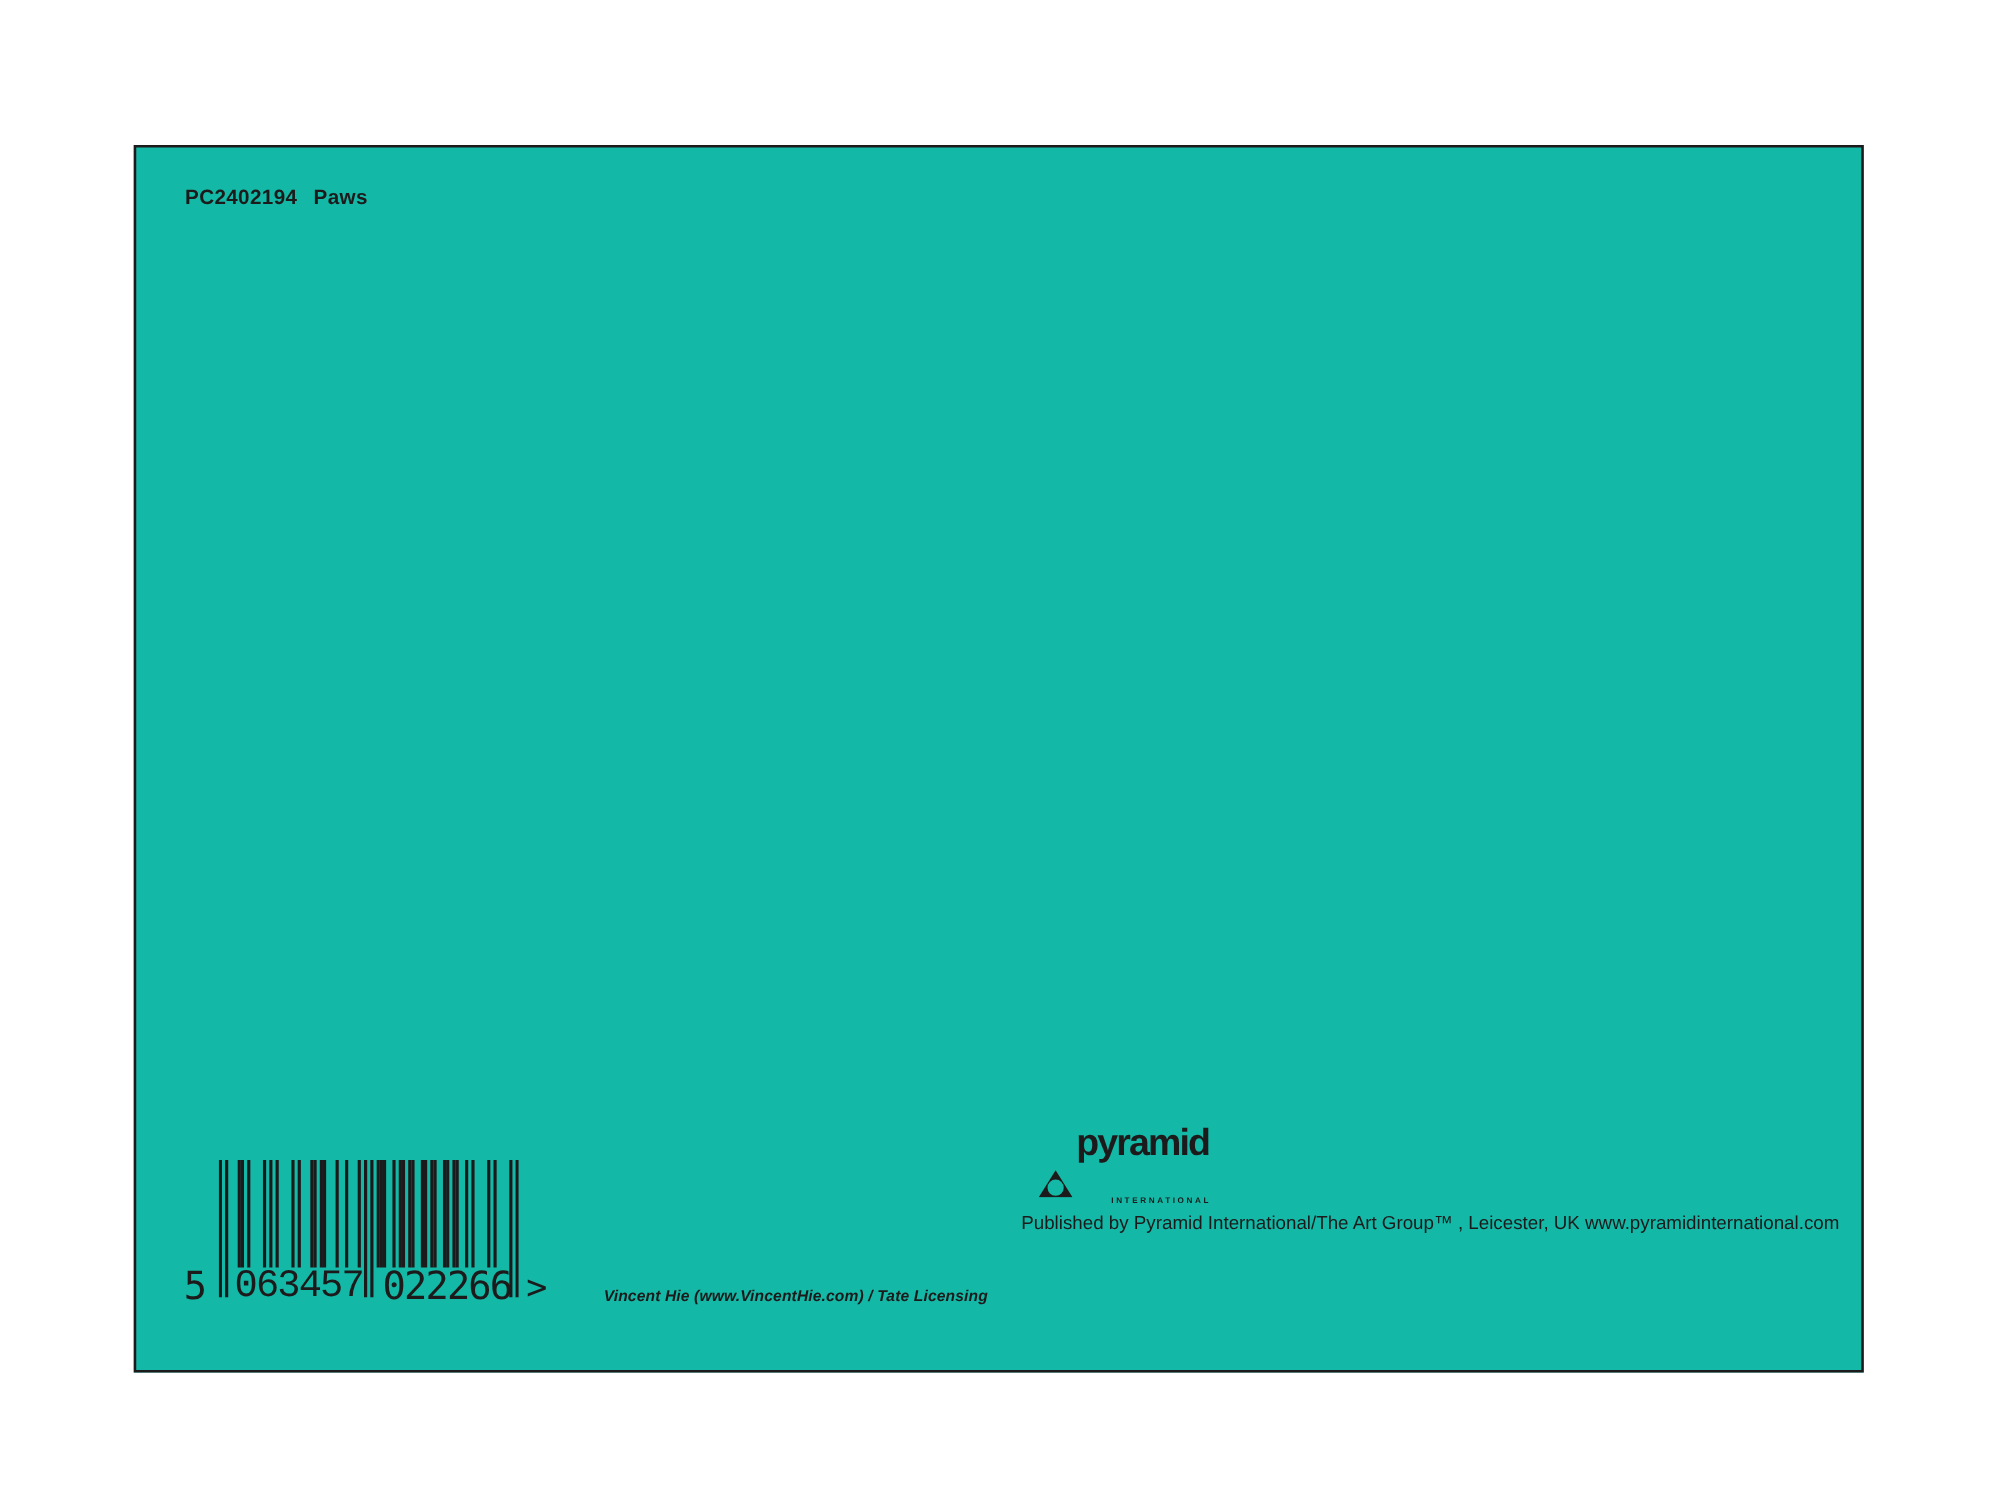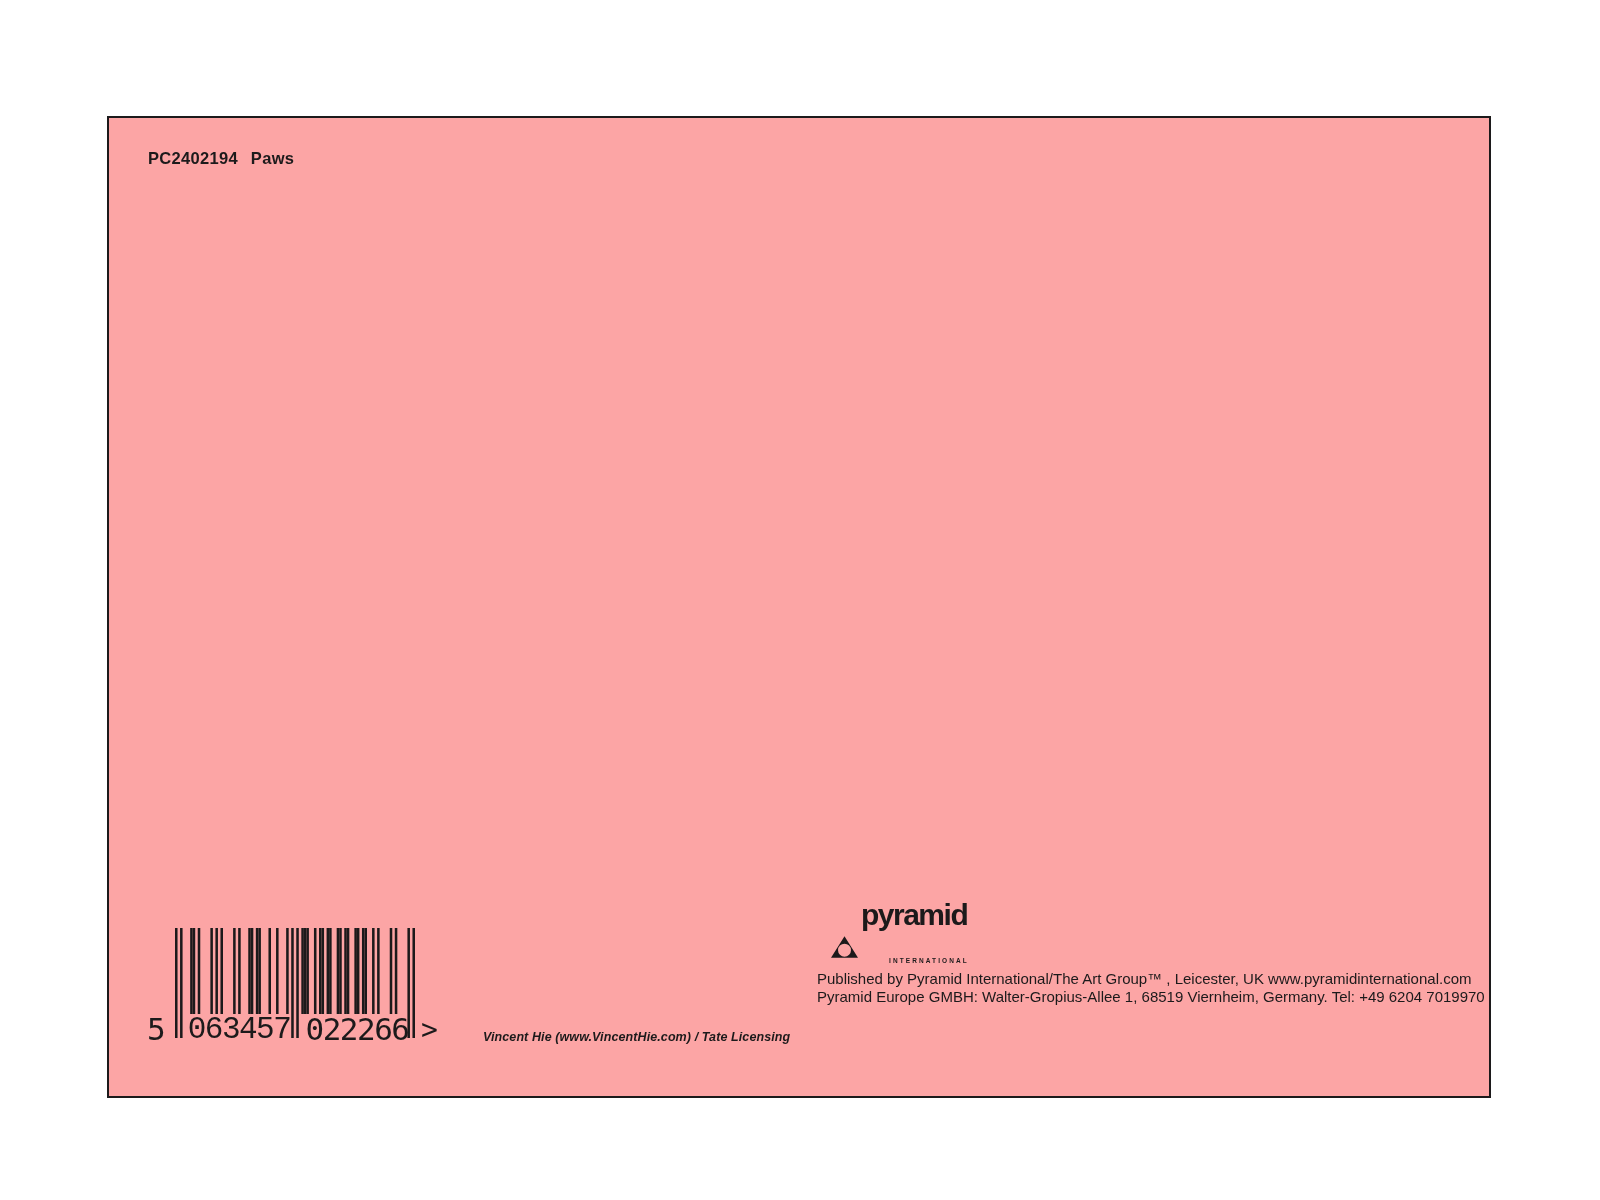--- a/index.html
+++ b/index.html
@@ -3,39 +3,39 @@
 <meta charset="utf-8">
 <style>
   html,body{margin:0;padding:0;}
   body{
     width:1600px;height:1200px;background:#ffffff;position:relative;
     font-family:"Liberation Sans",sans-serif;color:#1c1a1b;
     -webkit-font-smoothing:antialiased;
   }
   .card{
     position:absolute;left:107px;top:116px;width:1384px;height:982px;
-    border:2px solid #1c1a1b;box-sizing:border-box;background:#fca5a5;
+    border:2px solid #1c1a1b;box-sizing:border-box;background:#14b8a6;
   }
   .card *{position:absolute;}
 
   
   .product-line{left:39px;top:31px;font-weight:bold;font-size:16.5px;letter-spacing:.3px;white-space:nowrap;}
   .product-line .name{margin-left:13px;}
   .product-line span{position:static;}
 
   
   .barcode{left:36px;top:810px;width:310px;height:126px;}
   .barcode svg{left:30px;top:0;}
   .bc-digit{
     top:86px;font-family:"DejaVu Sans Mono",monospace;font-size:31px;line-height:1;
     letter-spacing:-1.5px;white-space:nowrap;
   }
   .bc-lead{left:2px;width:22px;text-align:left;}
   .bc-left{left:39px;width:110px;text-align:center;font-family:Liberation Mono, monospace;}
-  .bc-right{left:160px;width:104px;text-align:center;}
+  .bc-right{left:160px;width:104px;text-align:right;}
   .bc-trail{left:276px;top:88px;font-size:28px;letter-spacing:0;}
 
   
   .credit{left:374px;top:912px;font-weight:bold;font-size:12.5px;letter-spacing:.1px;white-space:nowrap;font-style:italic;}
 
   
   .logo-icon{left:722px;top:818px;width:27px;height:22px;}
   .logo-word{
     left:752px;top:780px;font-weight:bold;font-size:30px;line-height:1.1;
     letter-spacing:-1.5px;white-space:nowrap;
@@ -110,16 +110,15 @@
   <div class="credit">Vincent Hie (www.VincentHie.com) / Tate Licensing</div>
 
   <svg class="logo-icon" viewBox="0 0 30 24">
     <path d="M15 0 L30 24 L0 24 Z M15 8.3 A7.2 7.2 0 1 0 15 22.7 A7.2 7.2 0 1 0 15 8.3 Z" fill="#1c1a1b" fill-rule="evenodd"></path>
   </svg>
   <div class="logo-word">pyramid</div>
   <div class="logo-sub">INTERNATIONAL</div>
 
   <div class="publisher">
     <div>Published by Pyramid International/The Art Group™ , Leicester, UK www.pyramidinternational.com</div>
-    <div>Pyramid Europe GMBH: Walter-Gropius-Allee 1, 68519 Viernheim, Germany. Tel: +49 6204 7019970</div>
   </div>
 
 </div>
 
 </body></html>

